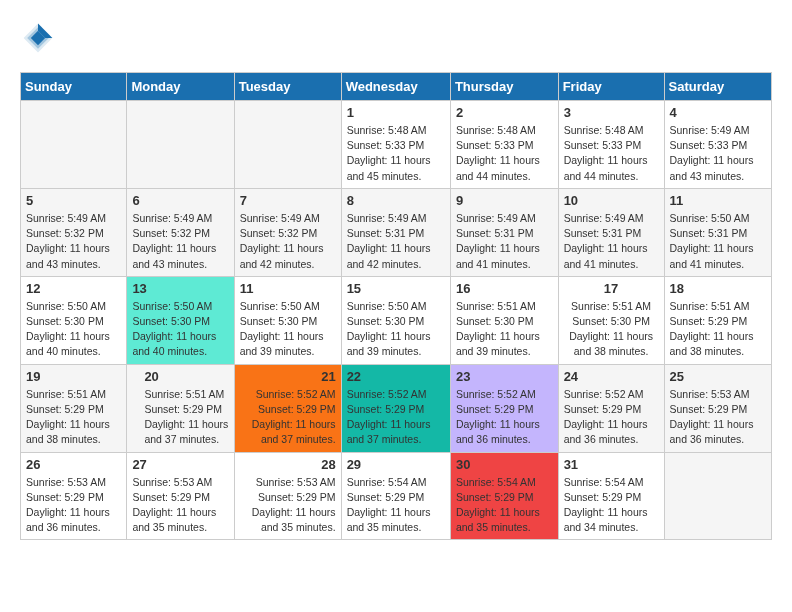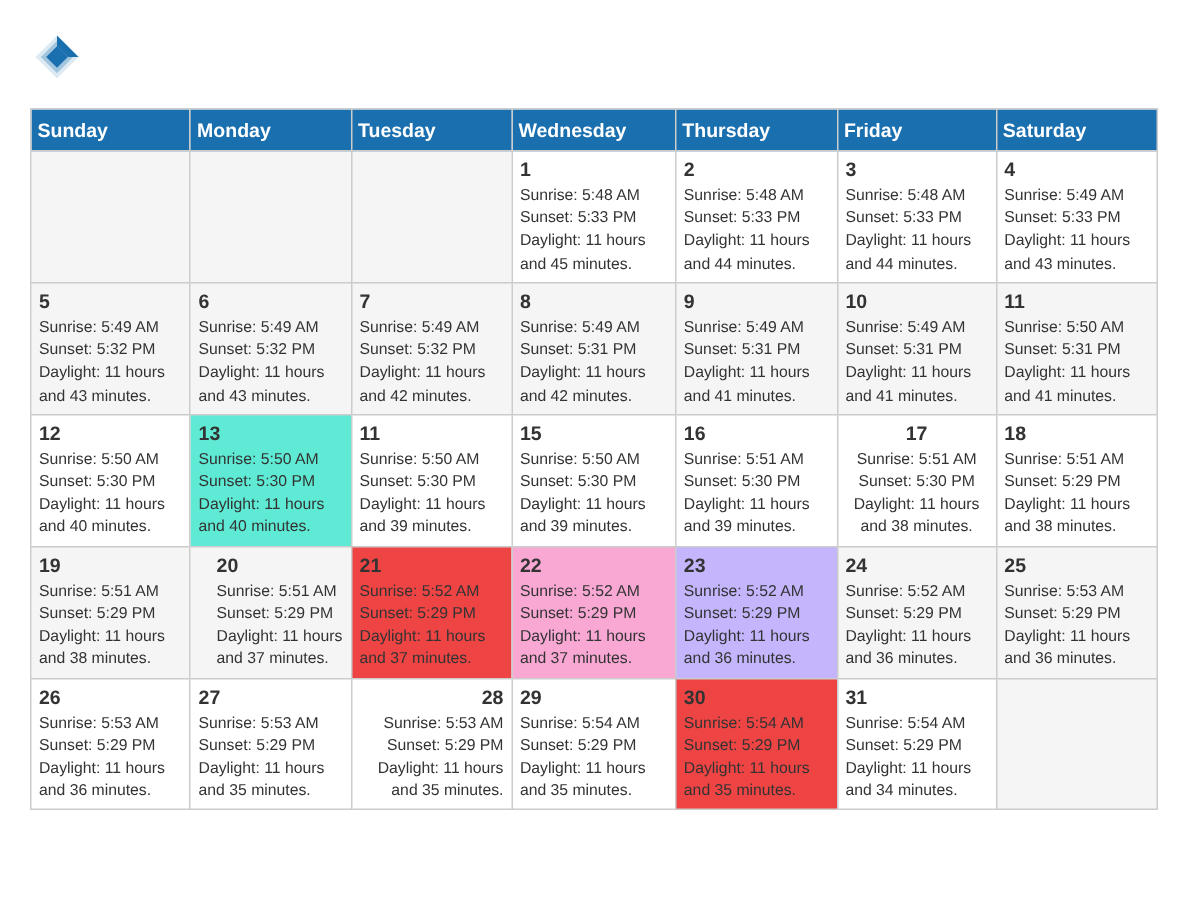--- a/index.html
+++ b/index.html
@@ -272,28 +272,28 @@
 Daylight: 11 hours
 and 38 minutes.</div>
         </td>
         <td style="background: rgb(245, 245, 245); padding-left: 17px;">
           <span class="day-num">20</span>
           <div class="cell-info" style="white-space: pre-line;">Sunrise: 5:51 AM
 Sunset: 5:29 PM
 Daylight: 11 hours
 and 37 minutes.</div>
         </td>
-        <td style="background: #ef4444;">
+        <td style="background: #f97316; text-align: right;">
           <span class="day-num">21</span>
           <div class="cell-info" style="white-space: pre-line;">Sunrise: 5:52 AM
 Sunset: 5:29 PM
 Daylight: 11 hours
 and 37 minutes.</div>
         </td>
-        <td style="background: #f9a8d4;">
+        <td style="background: #14b8a6;">
           <span class="day-num">22</span>
           <div class="cell-info" style="white-space: pre-line;">Sunrise: 5:52 AM
 Sunset: 5:29 PM
 Daylight: 11 hours
 and 37 minutes.</div>
         </td>
         <td style="background: #c4b5fd;">
           <span class="day-num">23</span>
           <div class="cell-info" style="white-space: pre-line;">Sunrise: 5:52 AM
 Sunset: 5:29 PM

